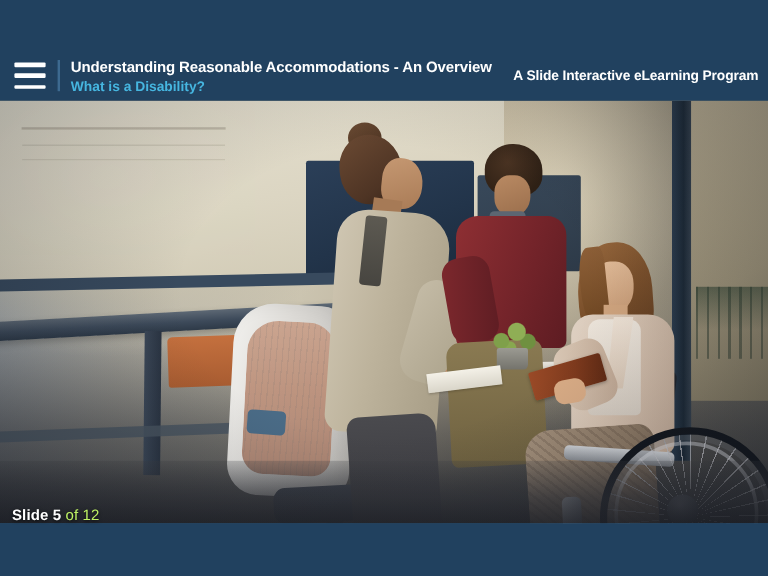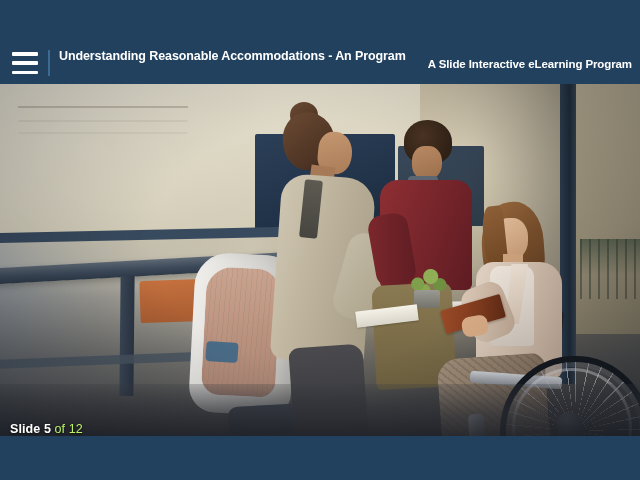--- a/index.html
+++ b/index.html
@@ -626,21 +626,22 @@
 
     <div class="hamburger">
       <span class="bar"></span>
       <span class="bar"></span>
       <span class="bar"></span>
     </div>
 
     <div class="title-divider"></div>
 
     <div class="title-block">
-      <div class="course-title">Understanding Reasonable Accommodations - An Program</div>
+      <div class="course-title">Understanding Reasonable Accommodations - An Overview</div>
+      <div class="lesson-subtitle">What is a Disability?</div>
     </div>
 
     <div class="program-credit">A Slide Interactive eLearning Program</div>
   </div>
 
   <div class="stage">
     <div class="photo">
 
       <div class="wall"></div>
       <div class="monitor"></div>

